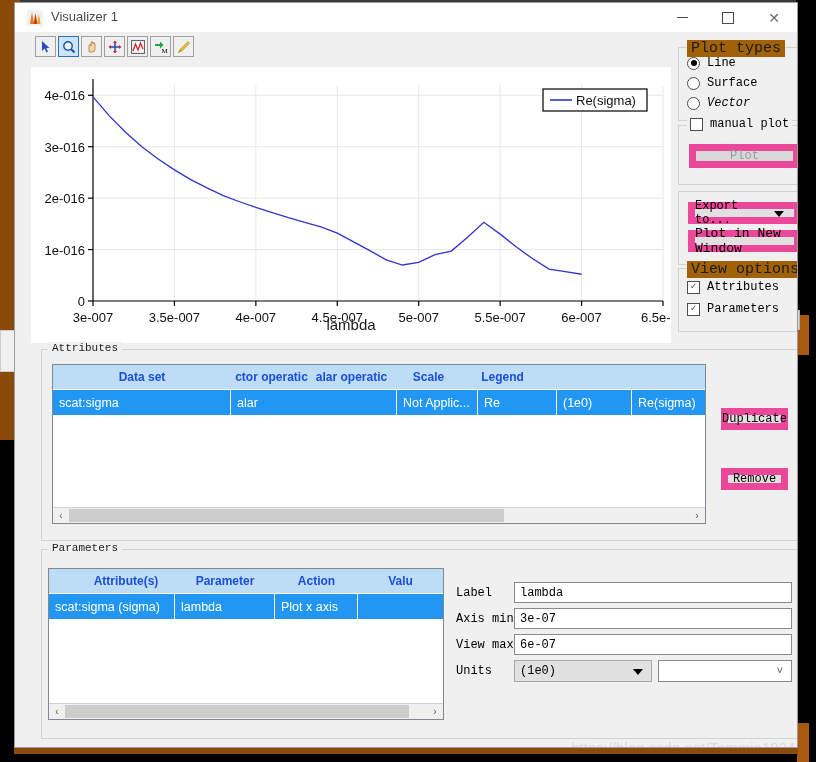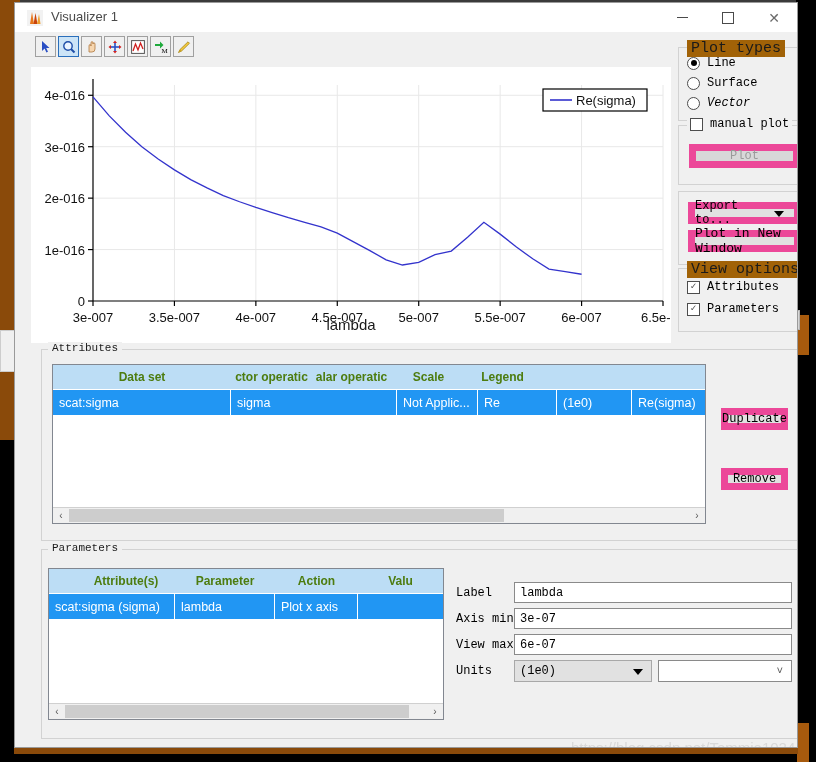--- a/index.html
+++ b/index.html
@@ -193,21 +193,21 @@
     overflow: hidden;
   }
   .tb-head {
     display: flex;
     height: 24px;
     background: #bcddf5;
     border-bottom: 1px solid #ffffff;
   }
   .tb-head .th {
     display: flex; align-items: center; justify-content: center;
-    font-size: 12px; font-weight: bold; color: #4d7c0f;
+    font-size: 12px; font-weight: bold; color: #1d4ed8;
     font-family: "Liberation Sans", sans-serif;
     overflow: hidden; white-space: nowrap;
     box-sizing: border-box;
   }
   .tb-row {
     display: flex; height: 25px;
     background: #2196f3;
   }
   .tb-row .td {
     display: flex; align-items: center;
@@ -478,21 +478,21 @@
       <div class="table-box" style="left:10px; top:14px; width:654px; height:160px;">
         <div class="tb-head">
           <div class="th" style="width:178px;">Data set</div>
           <div class="th" style="width:81px;">ctor operatic</div>
           <div class="th" style="width:79px;">alar operatic</div>
           <div class="th" style="width:75px;">Scale</div>
           <div class="th" style="width:73px;">Legend</div>
         </div>
         <div class="tb-row">
           <div class="td" style="width:178px;">scat:sigma</div>
-          <div class="td" style="width:166px;">sigma</div>
+          <div class="td" style="width:166px;">alar</div>
           <div class="td" style="width:81px;">Not Applic...</div>
           <div class="td" style="width:79px;">Re</div>
           <div class="td" style="width:75px;">(1e0)</div>
           <div class="td" style="width:73px; border-right:none;">Re(sigma)</div>
         </div>
         <div class="hsb" style="left:0; bottom:0; width:652px;">
           <div class="arrow l">‹</div>
           <div class="thumb" style="left:16px; width:435px;"></div>
           <div class="arrow r">›</div>
         </div>

